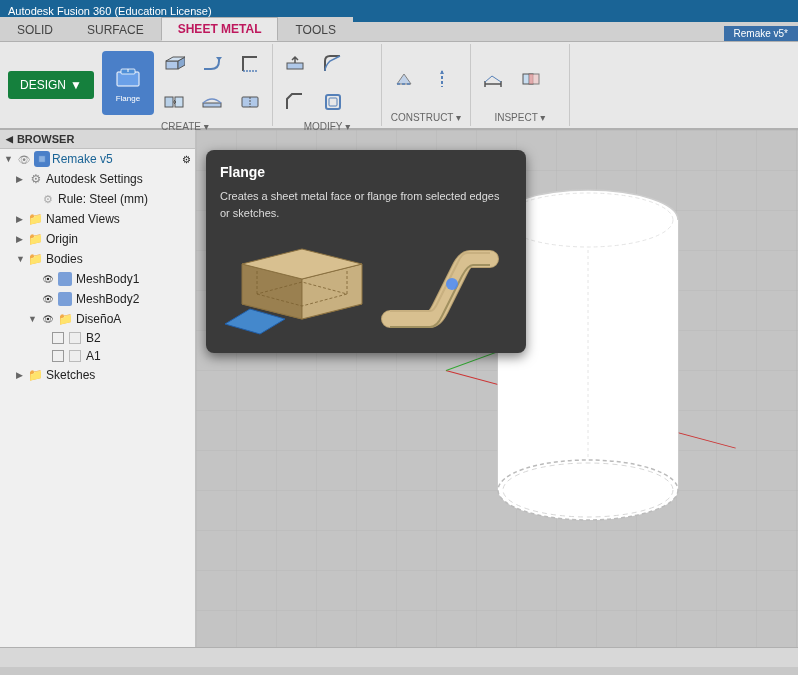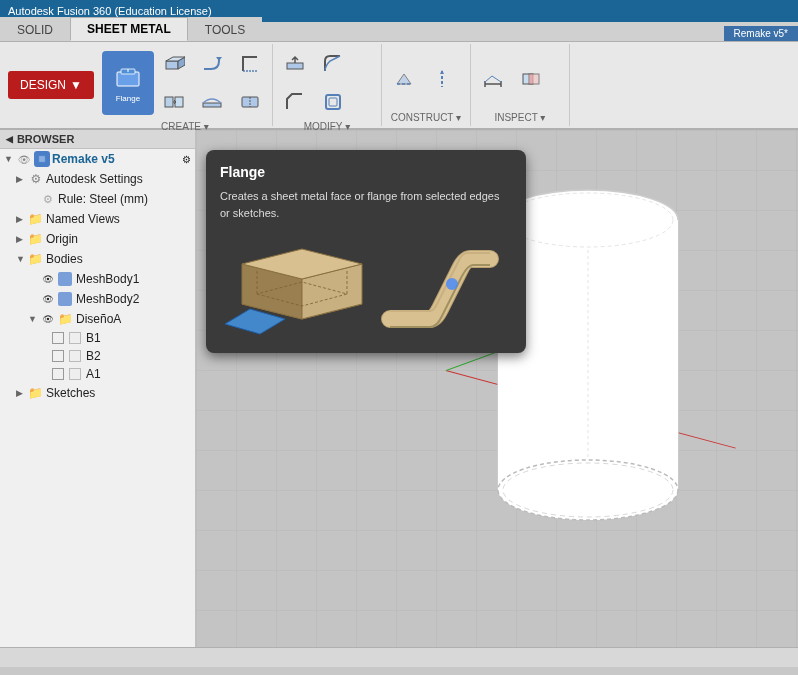--- a/index.html
+++ b/index.html
@@ -35,21 +35,21 @@
       height: 24px;
       display: flex;
       align-items: center;
       background: #d0d0d0;
     }
 
     .tab.active {
       background: #e8e8e8;
       border-color: #b0b0b0;
       border-bottom: 1px solid #e8e8e8;
-      color: #000000;
+      color: #be185d;
       font-weight: bold;
     }
 
     
     #ribbon {
       display: flex;
       background: #e8e8e8;
       padding: 2px 4px;
       align-items: stretch;
       height: 88px;
@@ -82,21 +82,21 @@
       cursor: pointer;
       border-radius: 3px;
       font-size: 9px;
       color: #333;
       gap: 2px;
     }
     .ribbon-icon-large svg { width: 28px; height: 28px; }
 
     
     #design-btn {
-      background: #b91c1c;
+      background: #15803d;
       color: white;
       padding: 4px 12px;
       border-radius: 3px;
       cursor: pointer;
       font-size: 12px;
       display: flex;
       align-items: center;
       gap: 4px;
       margin: 4px;
       height: 28px;
@@ -274,20 +274,21 @@
   </style>
 </head>
 <body>
 
 <div id="titlebar">
   <span>Autodesk Fusion 360 (Education License)</span>
 </div>
 
 <div id="tabs">
   <div class="tab">SOLID</div>
+  <div class="tab">SURFACE</div>
   <div class="tab active">SHEET METAL</div>
   <div class="tab">TOOLS</div>
   <div style="flex:1; background:#d0d0d0;"></div>
   <div style="background:#3a6fa8; color:white; font-size:10px; padding:2px 10px; display:flex; align-items:center; cursor:pointer;">Remake v5*</div>
 </div>
 
 <div id="ribbon">
 
   <div id="design-btn">
     <span>DESIGN</span>
@@ -445,21 +446,21 @@
     </div>
 
     <div class="tree-item">
       <span class="tree-arrow">▼</span>
       <span class="tree-icon" style="font-size:10px; color:#888;">👁</span>
       <span class="tree-icon" style="background:#4a7fc8; border-radius:3px; padding:1px 3px;">
         <svg width="12" height="12" viewBox="0 0 12 12">
           <path d="M2 10 L2 2 L10 2 L10 10 Z" fill="#8ab0e0" stroke="#4a7fc8" stroke-width="1"></path>
         </svg>
       </span>
-      <span style="font-weight:bold; color:#1a6496;">Remake v5</span>
+      <span style="font-weight:normal; color:#1a6496;">Remake v5</span>
       <span style="margin-left:auto; font-size:10px; cursor:pointer;">⚙</span>
     </div>
 
     <div class="tree-item tree-indent-1">
       <span class="tree-arrow">▶</span>
       <span class="tree-icon" style="font-size:12px; color:#888;">⚙</span>
       <span>Autodesk Settings</span>
     </div>
 
     <div class="tree-item tree-indent-2">
@@ -500,26 +501,20 @@
       <span>MeshBody2</span>
     </div>
 
     <div class="tree-item tree-indent-2">
       <span class="tree-arrow">▼</span>
       <span class="tree-icon" style="font-size:9px;">👁</span>
       <span class="tree-icon folder-icon">📁</span>
       <span>DiseñoA</span>
     </div>
 
-    <div class="tree-item tree-indent-3">
-      <span class="tree-arrow" style="visibility:hidden;">▶</span>
-      <span style="width:12px; height:12px; border:1px solid #999; display:inline-block; margin-right:3px; flex-shrink:0; background:#f0f0f0;"></span>
-      <span style="width:12px; height:12px; background:#eee; border:1px solid #bbb; display:inline-block; margin-right:3px; flex-shrink:0;"></span>
-      <span>B1</span>
-    </div>
 
     <div class="tree-item tree-indent-3">
       <span class="tree-arrow" style="visibility:hidden;">▶</span>
       <span style="width:12px; height:12px; border:1px solid #999; display:inline-block; margin-right:3px; flex-shrink:0; background:#f0f0f0;"></span>
       <span style="width:12px; height:12px; background:#eee; border:1px solid #bbb; display:inline-block; margin-right:3px; flex-shrink:0;"></span>
       <span>B2</span>
     </div>
 
     <div class="tree-item tree-indent-3">
       <span class="tree-arrow" style="visibility:hidden;">▶</span>

